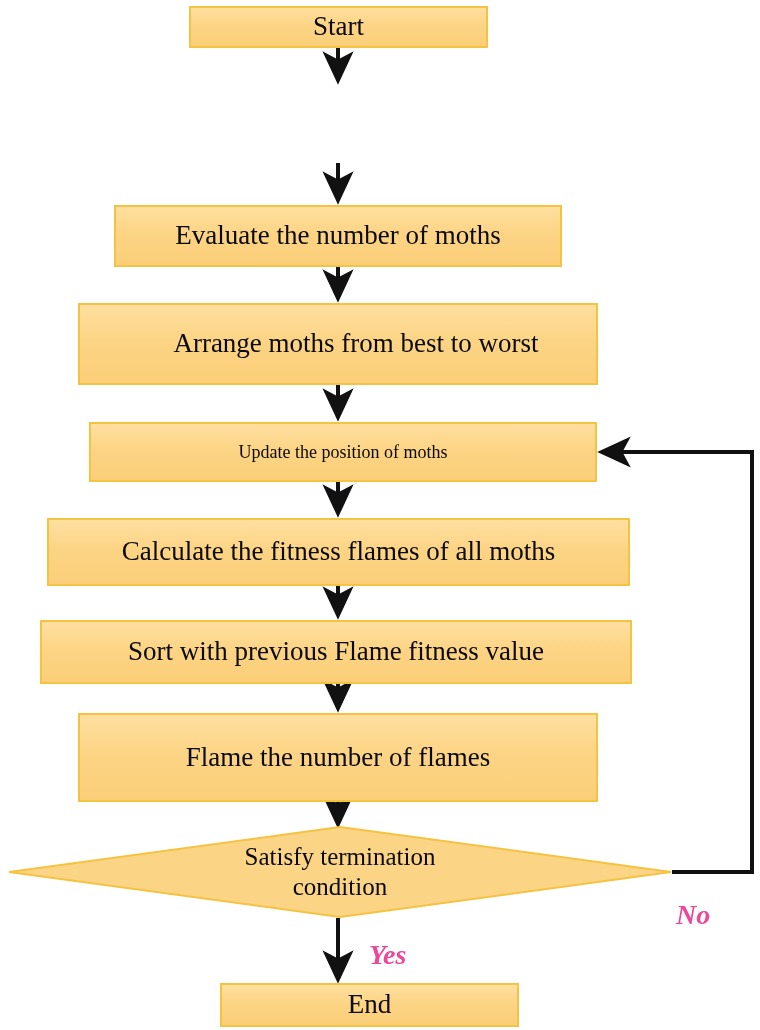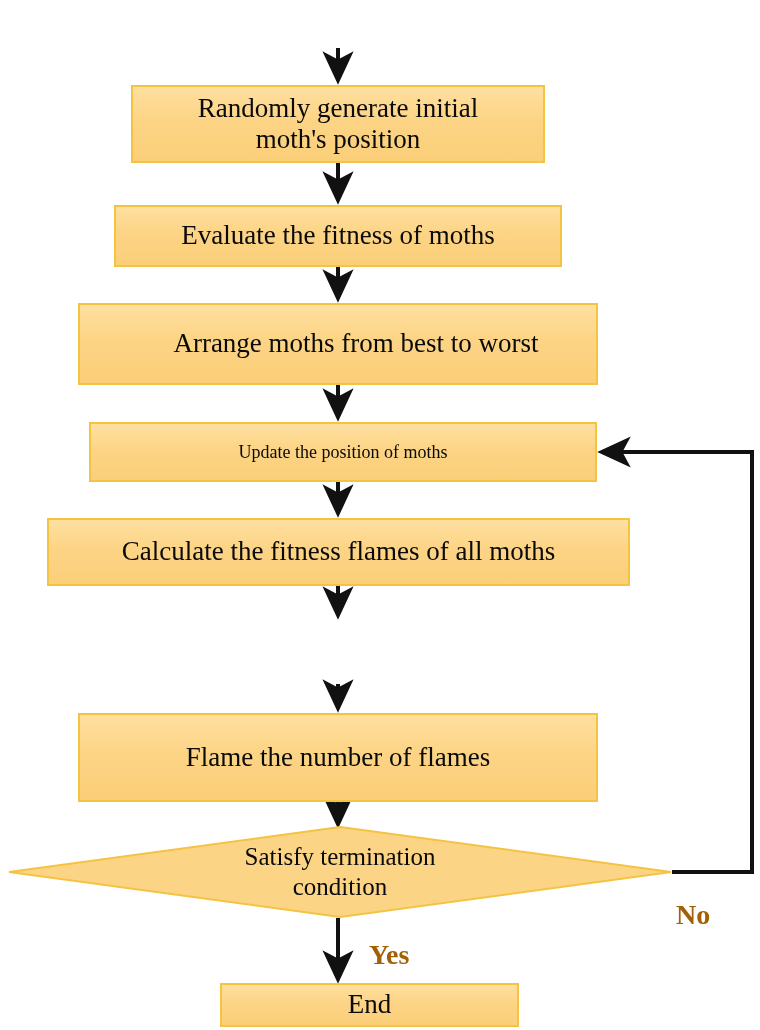--- a/index.html
+++ b/index.html
@@ -47,22 +47,23 @@
     align-items: center;
     justify-content: center;
     text-align: center;
     color: #0a0a0a;
     line-height: 1.2;
     white-space: pre-line;
   }
   .edge-label {
     position: absolute;
     font-weight: bold;
-    color: #a16207;
+    color: #ec4899;
     white-space: nowrap;
+    font-style: italic;
   }
   #edges {
     position: absolute;
     left: 0;
     top: 0;
     width: 760px;
     height: 1030px;
     pointer-events: none;
   }
 </style>
@@ -92,42 +93,44 @@
 
     <line x1="338" y1="684" x2="338" y2="708" stroke="#111111" stroke-width="4" marker-end="url(#arrowhead)"></line>
 
     <line x1="338" y1="802" x2="338" y2="824" stroke="#111111" stroke-width="4" marker-end="url(#arrowhead)"></line>
 
     <line x1="338" y1="918" x2="338" y2="979" stroke="#111111" stroke-width="4" marker-end="url(#arrowhead)"></line>
 
     <path d="M 672,872 L 752,872 L 752,452 L 602,452" fill="none" stroke="#111111" stroke-width="4" marker-end="url(#arrowhead)"></path>
   </svg>
 
-
-  <div class="node" style="left:131px; top:85px; width:414px; height:78px; font-size:27px;">
-    <span class="node-label">Randomly generate initial
-moth's position</span>
+  <div class="node" style="left:189px; top:6px; width:299px; height:42px; font-size:27px;">
+    <span class="node-label">Start</span>
   </div>
 
+
   <div class="node" style="left:114px; top:205px; width:448px; height:62px; font-size:27px;">
-    <span class="node-label">Evaluate the fitness of moths</span>
+    <span class="node-label">Evaluate the number of moths</span>
   </div>
 
   <div class="node" style="left:78px; top:303px; width:520px; height:82px; font-size:27px;padding-left:36px;">
     <span class="node-label">Arrange moths from best to worst</span>
   </div>
 
   <div class="node" style="left:89px; top:422px; width:508px; height:60px; font-size:18px;">
     <span class="node-label">Update the position of moths</span>
   </div>
 
   <div class="node" style="left:47px; top:518px; width:583px; height:68px; font-size:27px;">
     <span class="node-label">Calculate the fitness flames of all moths</span>
   </div>
 
+  <div class="node" style="left:40px; top:620px; width:592px; height:64px; font-size:27px;">
+    <span class="node-label">Sort with previous Flame fitness value</span>
+  </div>
 
   <div class="node" style="left:78px; top:713px; width:520px; height:89px; font-size:27px;">
     <span class="node-label">Flame the number of flames</span>
   </div>
 
   <div class="diamond-wrap" style="left:8px; top:826px; width:664px; height:92px;">
     <svg width="664" height="92" viewBox="0 0 664 92">
       <polygon points="332,1 663,46 332,91 1,46" fill="#FCD485" stroke="#F5C342" stroke-width="2"></polygon>
     </svg>
     <div class="diamond-label" style="font-size:25px;">Satisfy termination

